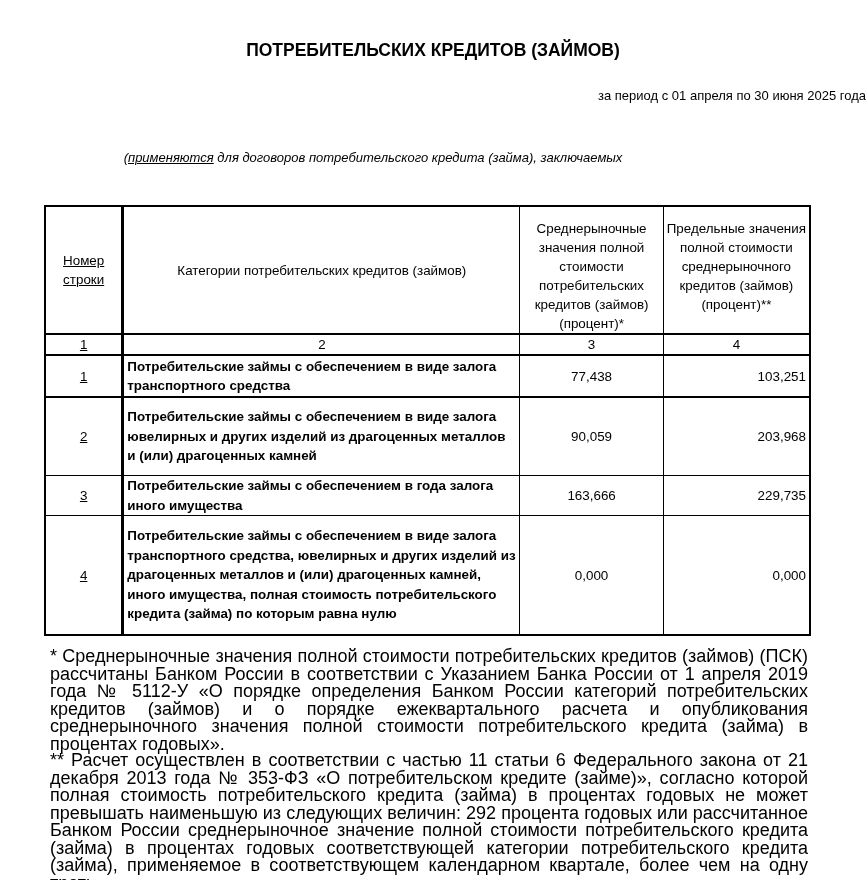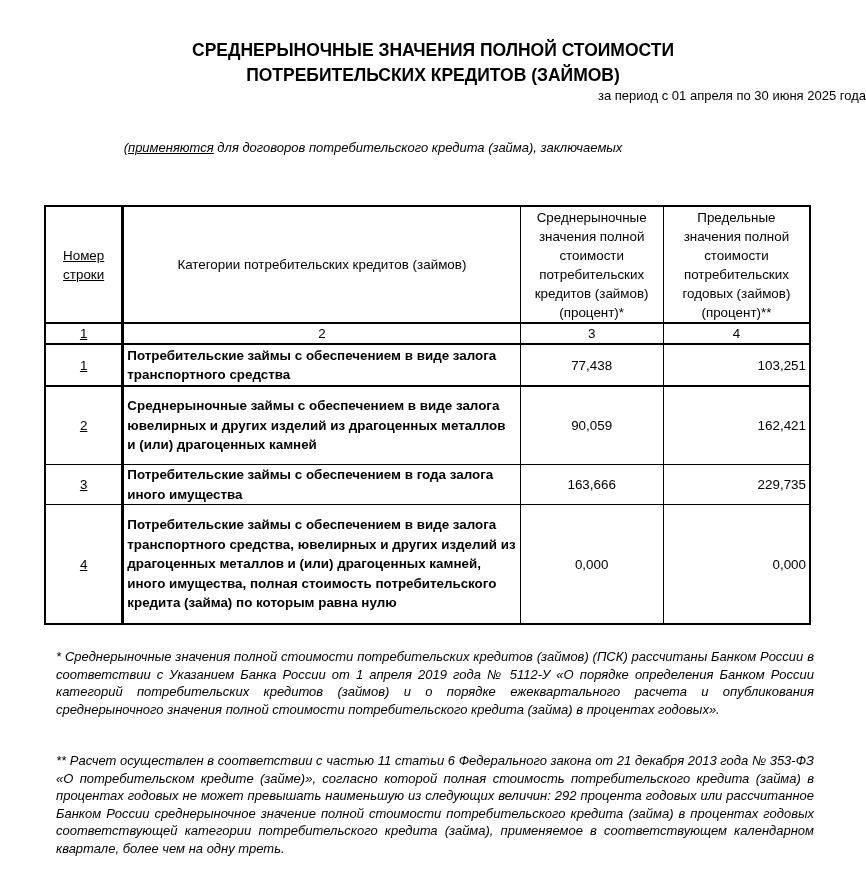--- a/index.html
+++ b/index.html
@@ -10,92 +10,91 @@
   .title {
     position: absolute; left: 0; width: 866px; top: 38px;
     text-align: center; font-weight: bold; font-size: 17.5px; line-height: 25px;
   }
   .title div { white-space: nowrap; }
   .period {
     position: absolute; left: 0; width: 866px; top: 88px;
     text-align: right; font-size: 13px; line-height: 16px;
   }
   .applies {
-    position: absolute; left: 0; width: 746px; top: 139px;
+    position: absolute; left: 0; width: 746px; top: 149px;
     text-align: center; font-style: italic; font-size: 13px; line-height: 17px;
   }
   .applies .u { text-decoration: underline; }
 
   table.main {
     position: absolute; left: 44px; top: 205px;
     width: 767px; border-collapse: collapse;
     border: 2.5px solid #000; font-size: 13.4px;
   }
   table.main td {
     border: 1px solid #000; padding: 0 3px; vertical-align: middle;
   }
   .c1 { width: 70px; text-align: center; border-right: 3px solid #000 !important; text-decoration: underline; }
   .c2 { width: 396px; }
   .c3 { width: 137px; text-align: center; }
   .c4 { width: 140px; text-align: right; }
   tr.hdr td { height: 113px; line-height: 19px; text-align: center; border-bottom: 2.5px solid #000; }
-  tr.hdr td.c3, tr.hdr td.c4 { vertical-align: top; padding-top: 1px; }
+  tr.hdr td.c3, tr.hdr td.c4 { vertical-align: top; padding-top: 12px; }
   tr.nums td { height: 19px; line-height: 18px; text-align: center; border-bottom: 2.5px solid #000; }
   tr.row td.c2 { font-weight: bold; line-height: 19.5px; padding: 0 3px; }
   tr.r1 td { height: 40px; border-bottom: 2.5px solid #000; }
   tr.r2 td { height: 77px; }
   tr.r3 td { height: 39px; }
   tr.r4 td { height: 118px; }
 
   .note {
-    position: absolute; left: 56px; width: 758px;
-    font-style: italic; font-size: 13px; line-height: 17.5px;
+    position: absolute; left: 50px; width: 758px;
+    font-size: 18px; line-height: 17.5px;
     text-align: justify;
   }
   .note1 { top: 648px; }
   .note2 { top: 752px; }
 </style>
 </head>
 <body>
 
 <div class="title">
-  <div>СРЕДНЕРЫНОЧНЫЕ ЗНАЧЕНИЯ ПОЛНОЙ СТОИМОСТИ</div>
   <div>ПОТРЕБИТЕЛЬСКИХ КРЕДИТОВ (ЗАЙМОВ)</div>
 </div>
 <div class="period">за период с 01 апреля по 30 июня 2025 года</div>
 
 <div class="applies">
   <div><span>(</span><span class="u">применяются</span><span> для договоров потребительского кредита (займа), заключаемых</span></div>
 </div>
 
 <table class="main">
   <tbody>
       <tr class="hdr">
     <td class="c1">Номер строки</td>
     <td class="c2" style="text-align:center">Категории потребительских кредитов (займов)</td>
     <td class="c3">Среднерыночные значения полной стоимости потребительских кредитов (займов) (процент)*</td>
-    <td class="c4">Предельные значения полной стоимости потребительских годовых (займов) (процент)**</td>
+    <td class="c4">Предельные значения полной стоимости среднерыночного кредитов (займов) (процент)**</td>
   </tr>
   <tr class="nums">
     <td class="c1">1</td>
     <td class="c2">2</td>
     <td class="c3">3</td>
     <td class="c4">4</td>
   </tr>
   <tr class="row r1">
     <td class="c1">1</td>
     <td class="c2">Потребительские займы с обеспечением в виде залога транспортного средства</td>
     <td class="c3">77,438</td>
     <td class="c4">103,251</td>
   </tr>
   <tr class="row r2">
     <td class="c1">2</td>
-    <td class="c2">Среднерыночные займы с обеспечением в виде залога ювелирных и других изделий из драгоценных металлов и (или) драгоценных камней</td>
+    <td class="c2">Потребительские займы с обеспечением в виде залога ювелирных и других изделий из драгоценных металлов и (или) драгоценных камней</td>
     <td class="c3">90,059</td>
-    <td class="c4">162,421</td>
+    <td class="c4">203,968</td>
   </tr>
   <tr class="row r3">
     <td class="c1">3</td>
     <td class="c2">Потребительские займы с обеспечением в года залога иного имущества</td>
     <td class="c3">163,666</td>
     <td class="c4">229,735</td>
   </tr>
   <tr class="row r4">
     <td class="c1">4</td>
     <td class="c2">Потребительские займы с обеспечением в виде залога транспортного средства, ювелирных и других изделий из драгоценных металлов и (или) драгоценных камней, иного имущества, полная стоимость потребительского кредита (займа) по которым равна нулю</td>

